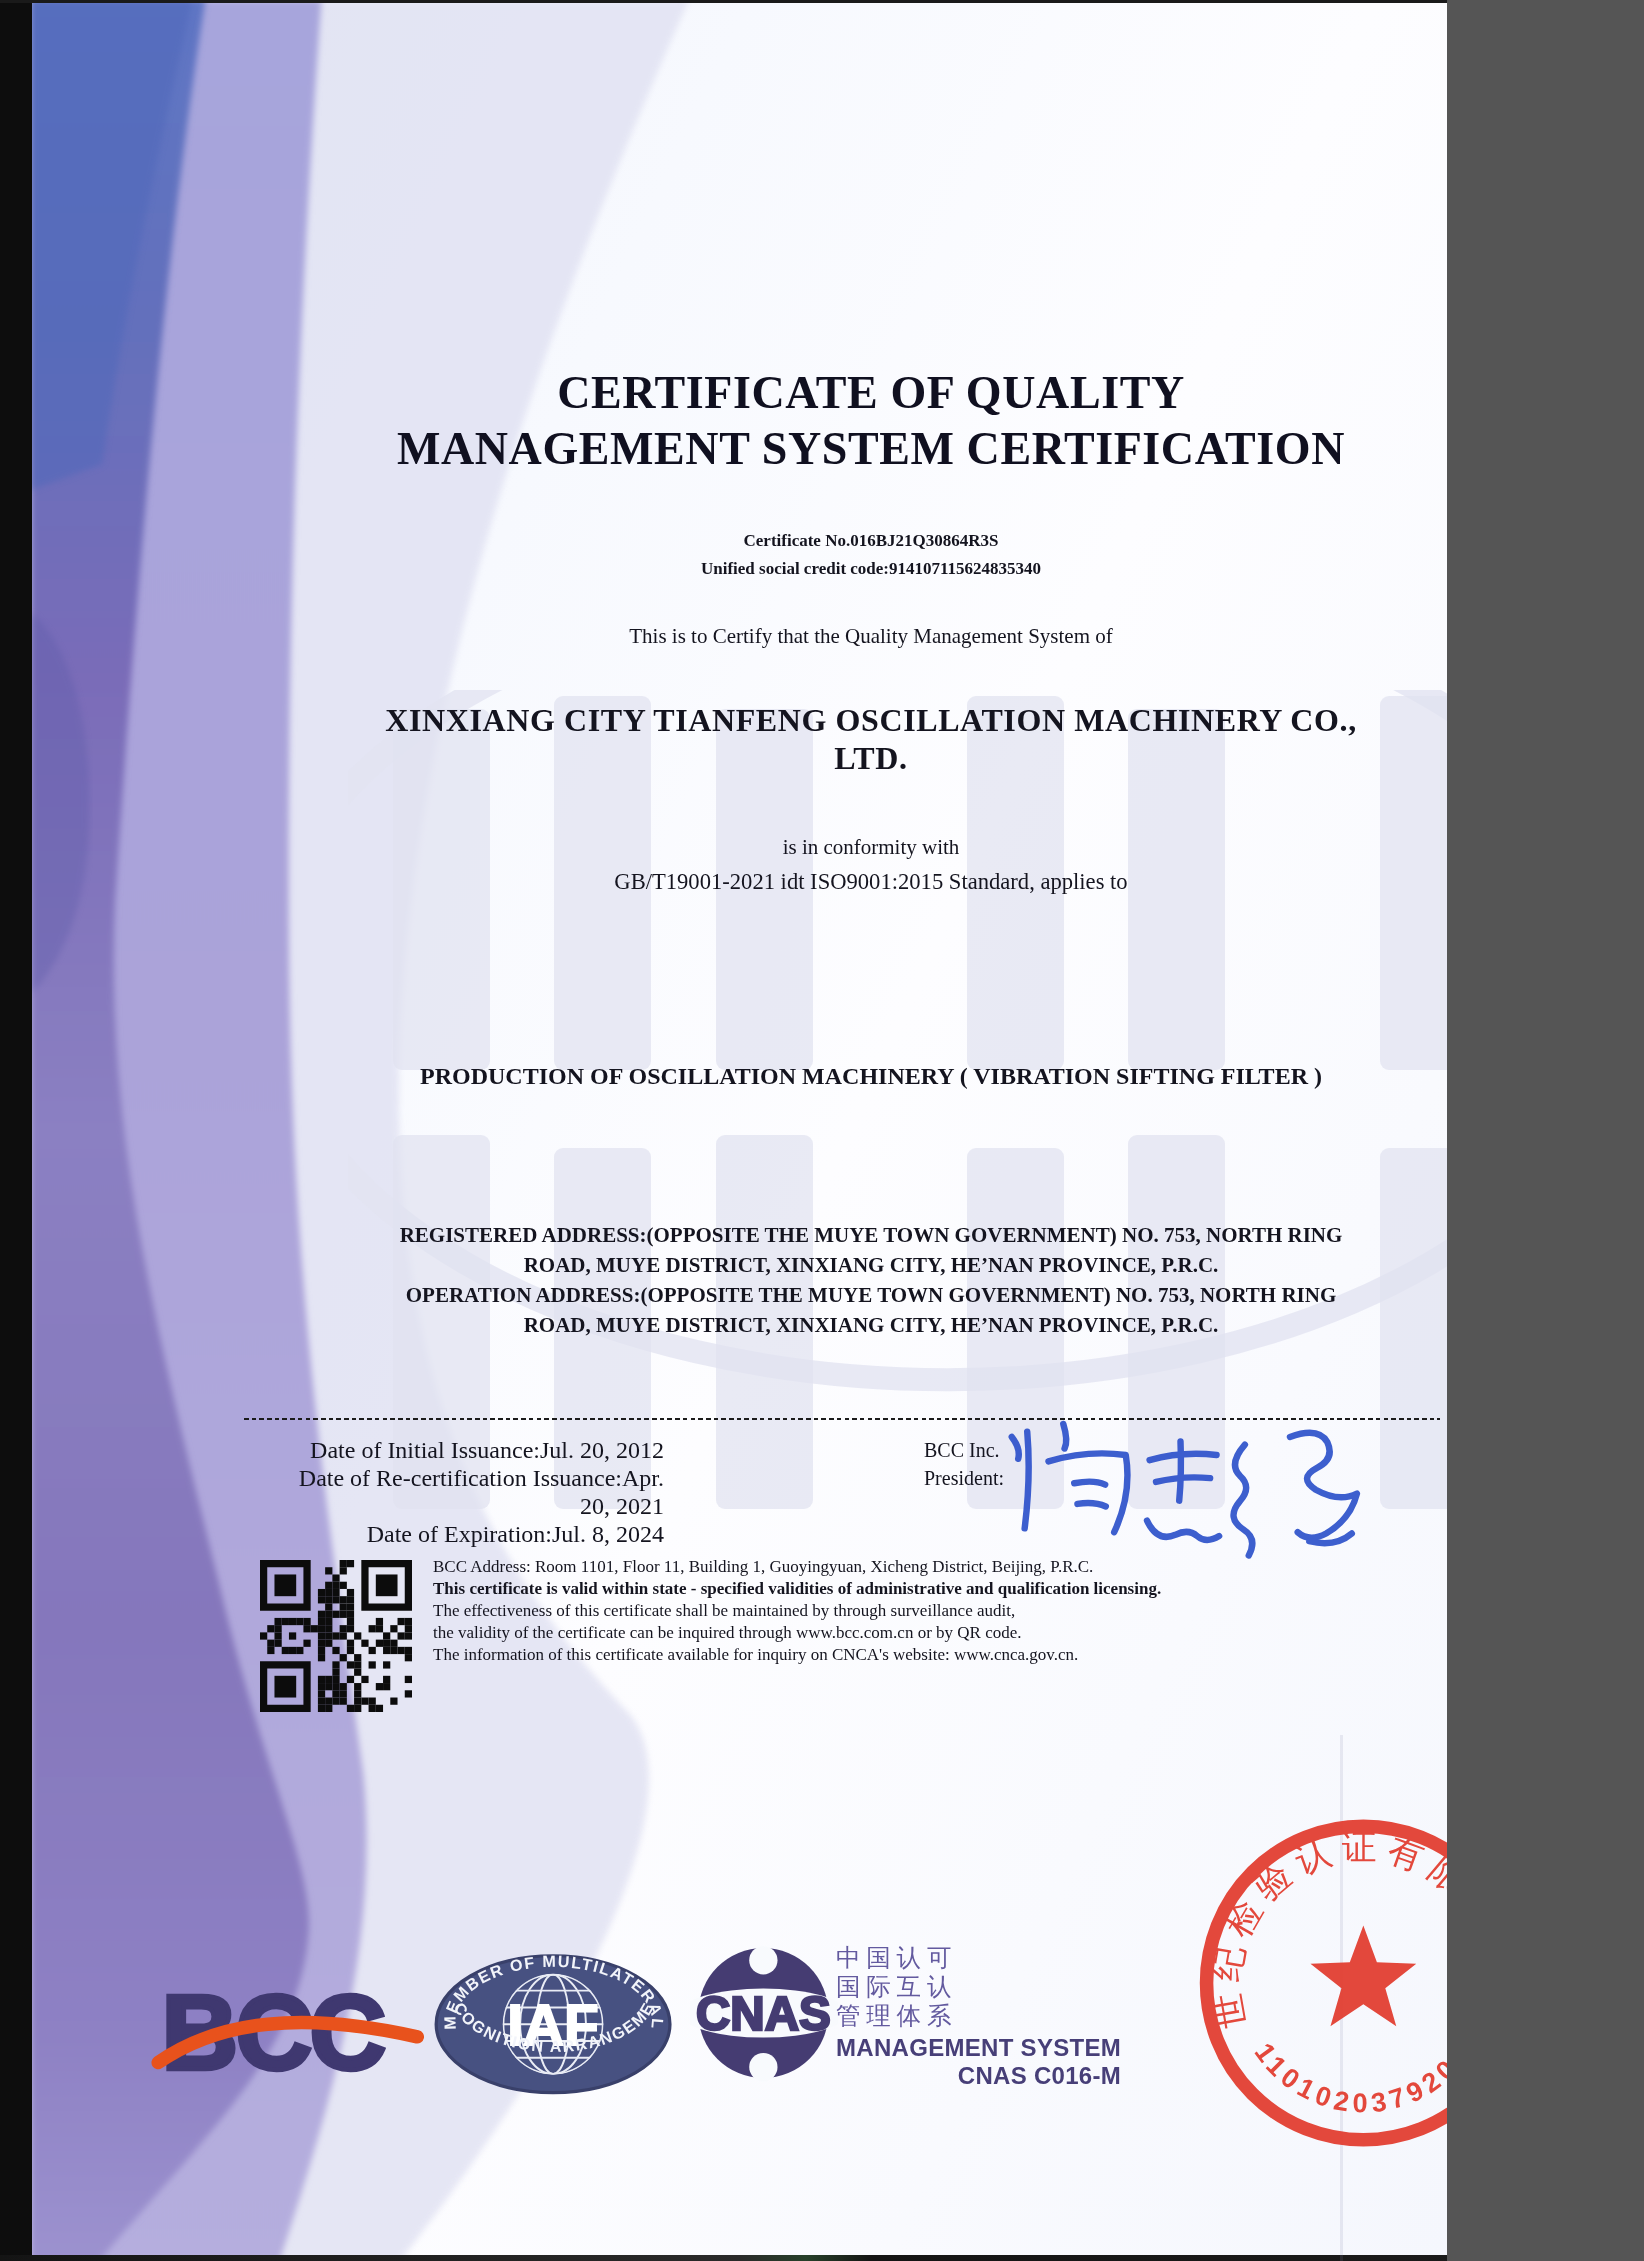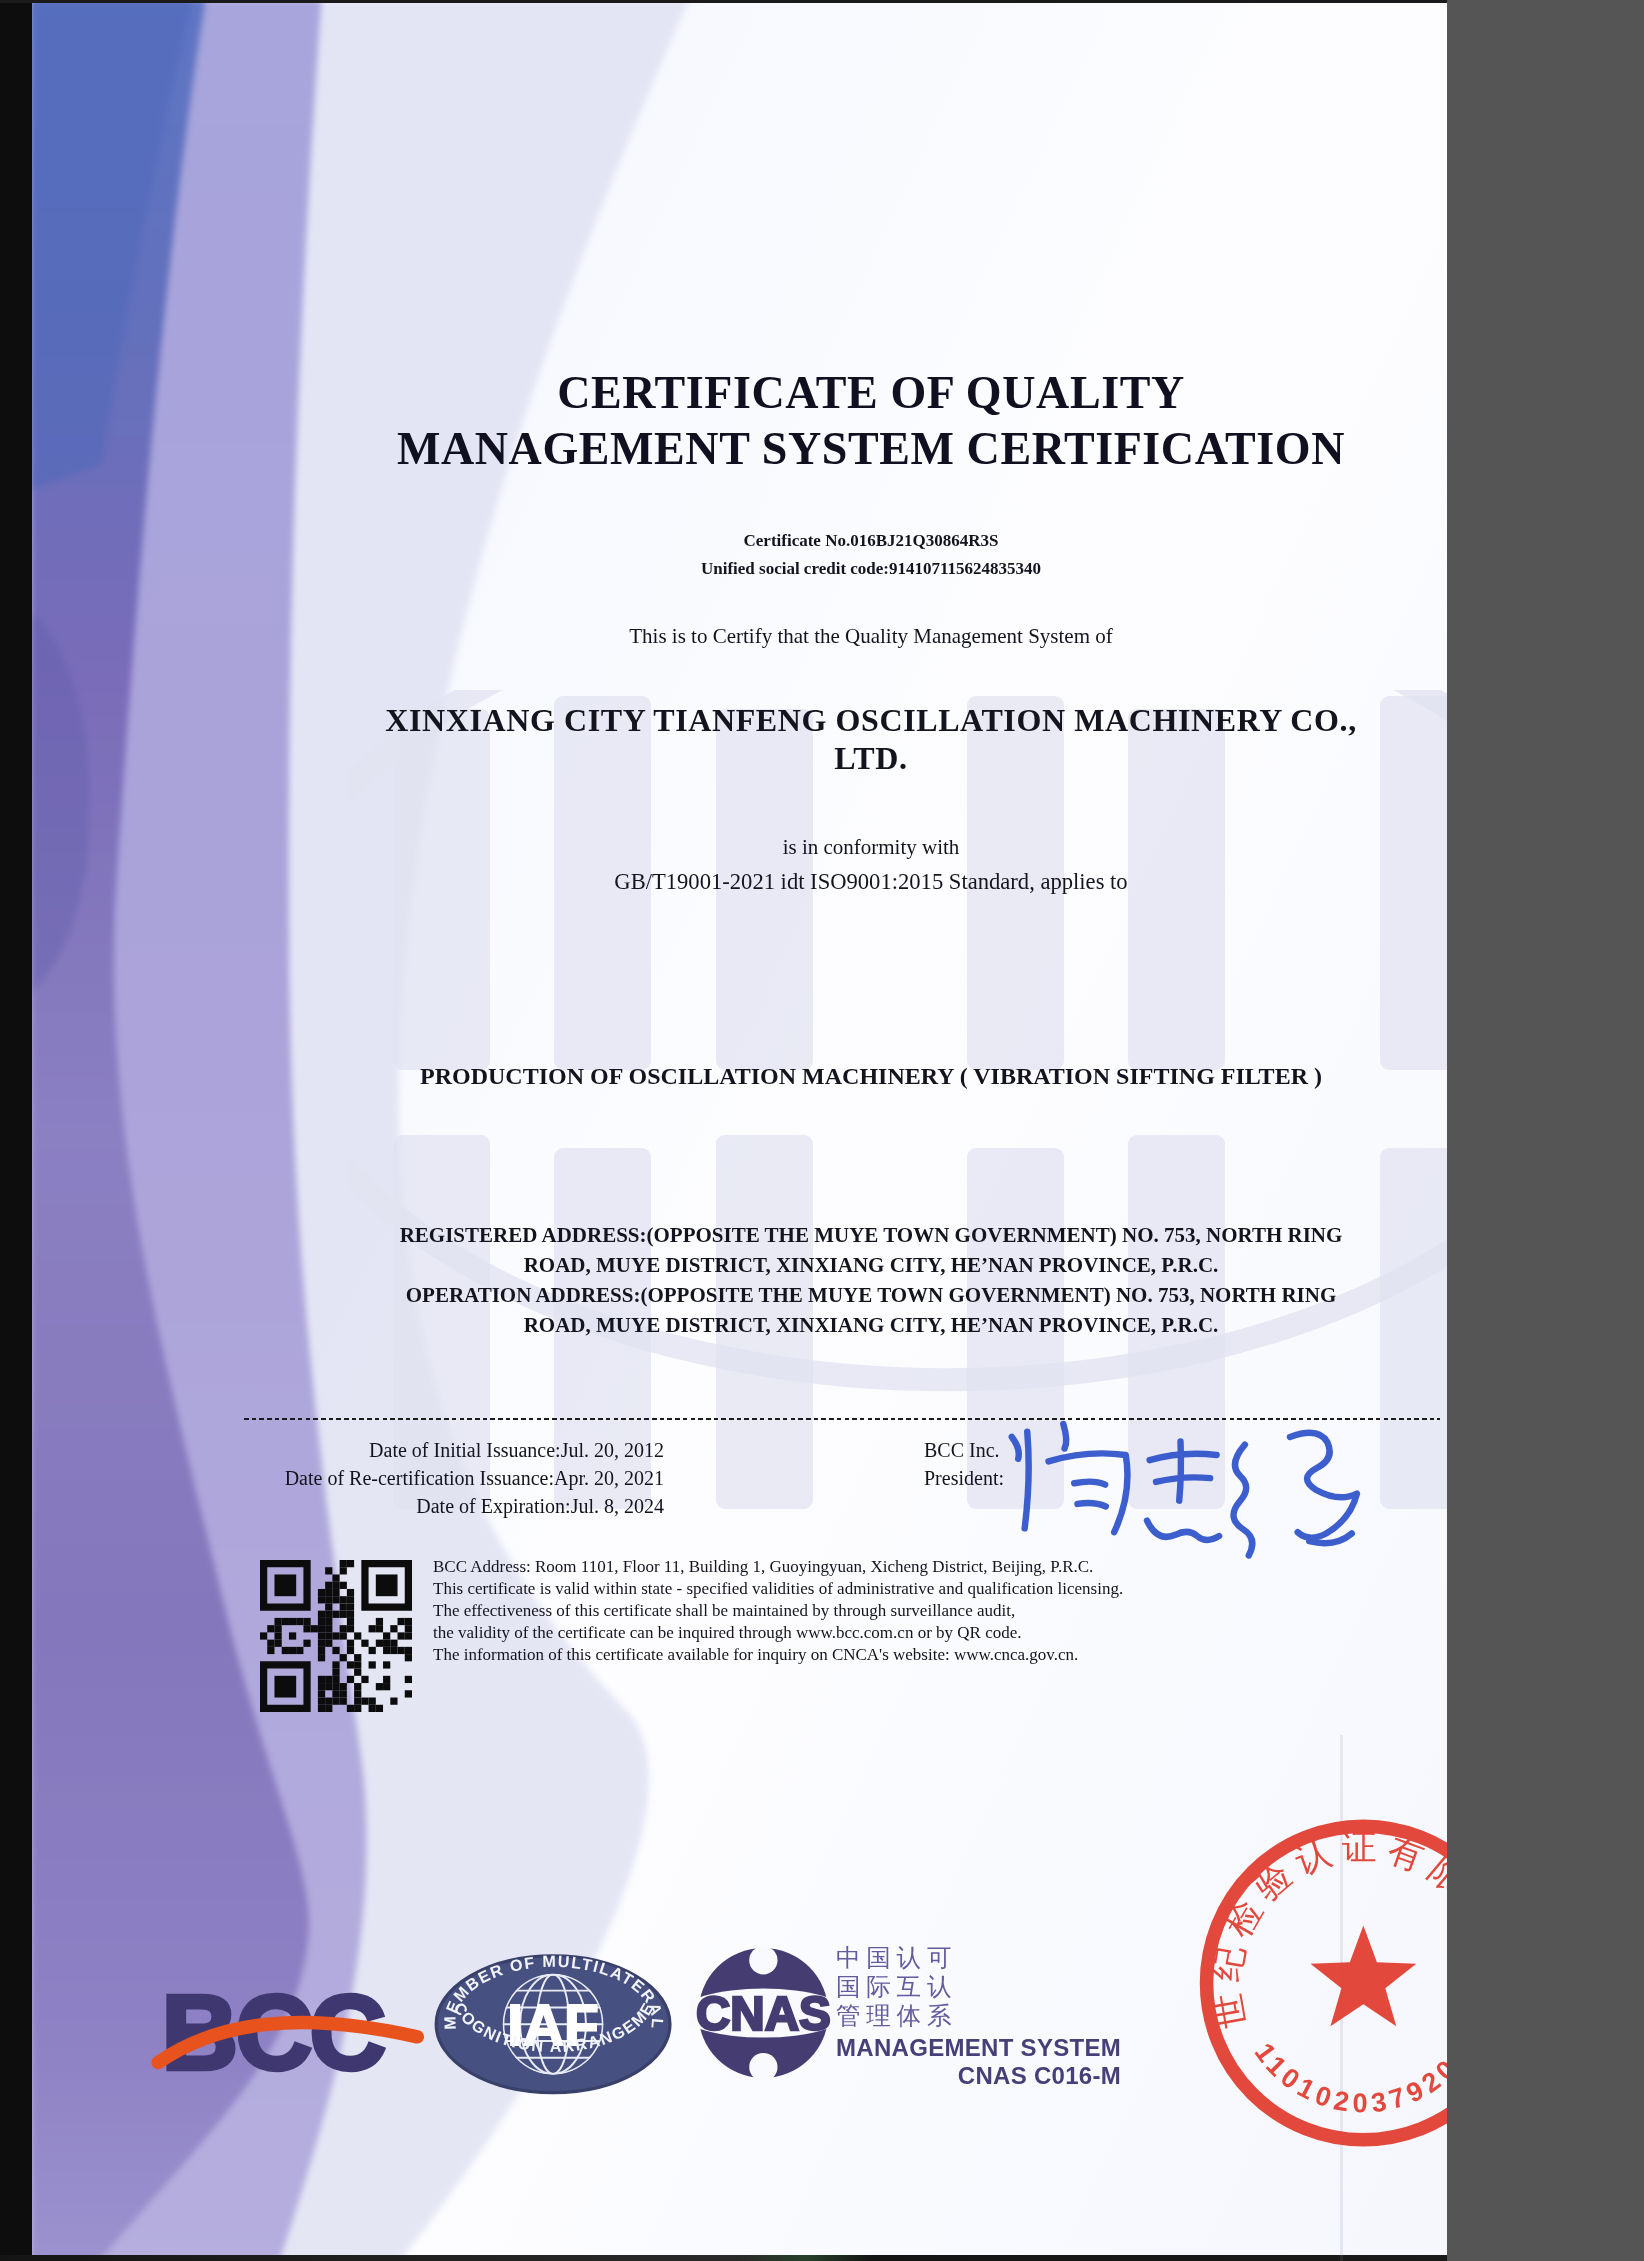--- a/index.html
+++ b/index.html
@@ -5,21 +5,21 @@
   html,body{margin:0;padding:0;background:#555;}
   .page{position:relative;width:1447px;height:2261px;background:linear-gradient(115deg,#f0f3fb 0%,#f7f9fe 30%,#fdfdff 55%,#f5f7fd 100%);overflow:hidden;font-family:"Liberation Serif",serif;color:#14141f;}
   .abs{position:absolute;}
   .ctr{text-align:center;left:226px;width:1290px;}
   .title{font-weight:bold;font-size:46px;letter-spacing:0.6px;color:#101020;}
   .certline{font-weight:bold;font-size:17px;}
   .body33{font-size:21px;}
   .company{font-weight:bold;font-size:32px;letter-spacing:0.6px;}
   .scope{font-weight:bold;font-size:24px;}
   .addr{font-weight:bold;font-size:21px;line-height:30px;}
-  .dates{font-size:20px;line-height:28px;text-align:right;}
+  .dates{font-size:24px;line-height:28px;text-align:right;}
   .issuer{font-size:20px;line-height:28px;}
   .fineprint{font-size:17px;line-height:22px;white-space:nowrap;}
   .dashline{height:1.9px;background:repeating-linear-gradient(90deg,#1b1b1b 0 4.5px,rgba(0,0,0,0) 4.5px 7.7px);}
   .blackstrip{left:0;top:0;width:32px;height:2261px;background:#0d0d0d;}
   .topedge{left:0;top:0;width:1645px;height:3.2px;background:#1a1a1a;}
   .botedge{left:0;top:2255px;width:1645px;height:5.8px;background:linear-gradient(90deg,#141414 0%,#2a2a2a 45%,#27402a 49%,#141414 53%,#1d1d1d 100%);}
   .rightstrip{left:1615px;top:0;width:30px;height:2261px;background:linear-gradient(180deg,rgba(190,195,235,0) 0%,rgba(190,195,235,.12) 35%,rgba(160,165,222,.4) 70%,rgba(142,148,214,.6) 100%);}
   .rightwhite{left:1639px;top:0;width:5.2px;height:2261px;background:#fff;}
   .crease{left:1340px;top:1735px;width:2.6px;height:526px;background:rgba(125,125,170,.15);}
   .penmark{left:1471px;top:600px;width:1.9px;height:19.3px;background:#3a3a4a;transform:rotate(24deg);}
@@ -275,21 +275,21 @@
         <rect x="2" y="2" width="3" height="3"></rect>
       <path d="M14,0 h7 v7 h-7 Z M15,1 v5 h5 v-5 Z" fill-rule="evenodd"></path>
         <rect x="16" y="2" width="3" height="3"></rect>
       <path d="M0,14 h7 v7 h-7 Z M1,15 v5 h5 v-5 Z" fill-rule="evenodd"></path>
         <rect x="2" y="16" width="3" height="3"></rect>
     </g>
   </svg>
 
   <div class="abs fineprint" style="left:433px;top:1556px;">
     <div>BCC Address: Room 1101, Floor 11, Building 1, Guoyingyuan, Xicheng District, Beijing, P.R.C.</div>
-    <div style="font-weight:normal;">This certificate is valid within state - specified validities of administrative and qualification licensing.</div>
+    <div style="font-weight:bold;">This certificate is valid within state - specified validities of administrative and qualification licensing.</div>
     <div>The effectiveness of this certificate shall be maintained by through surveillance audit,</div>
     <div>the validity of the certificate can be inquired through www.bcc.com.cn or by QR code.</div>
     <div>The information of this certificate available for inquiry on CNCA's website: www.cnca.gov.cn.</div>
   </div>
 
   <svg class="abs" style="left:1193px;top:1812px;" width="342" height="342" viewBox="0 0 530 530" opacity="0.93">
     <defs>
       <path id="stampTop" d="M 90,346 A 192,192 0 1 1 438,346" fill="none"></path>
       <path id="stampBot" d="M 100,380 A 200,200 0 0 0 428,380" fill="none"></path>
     </defs>

